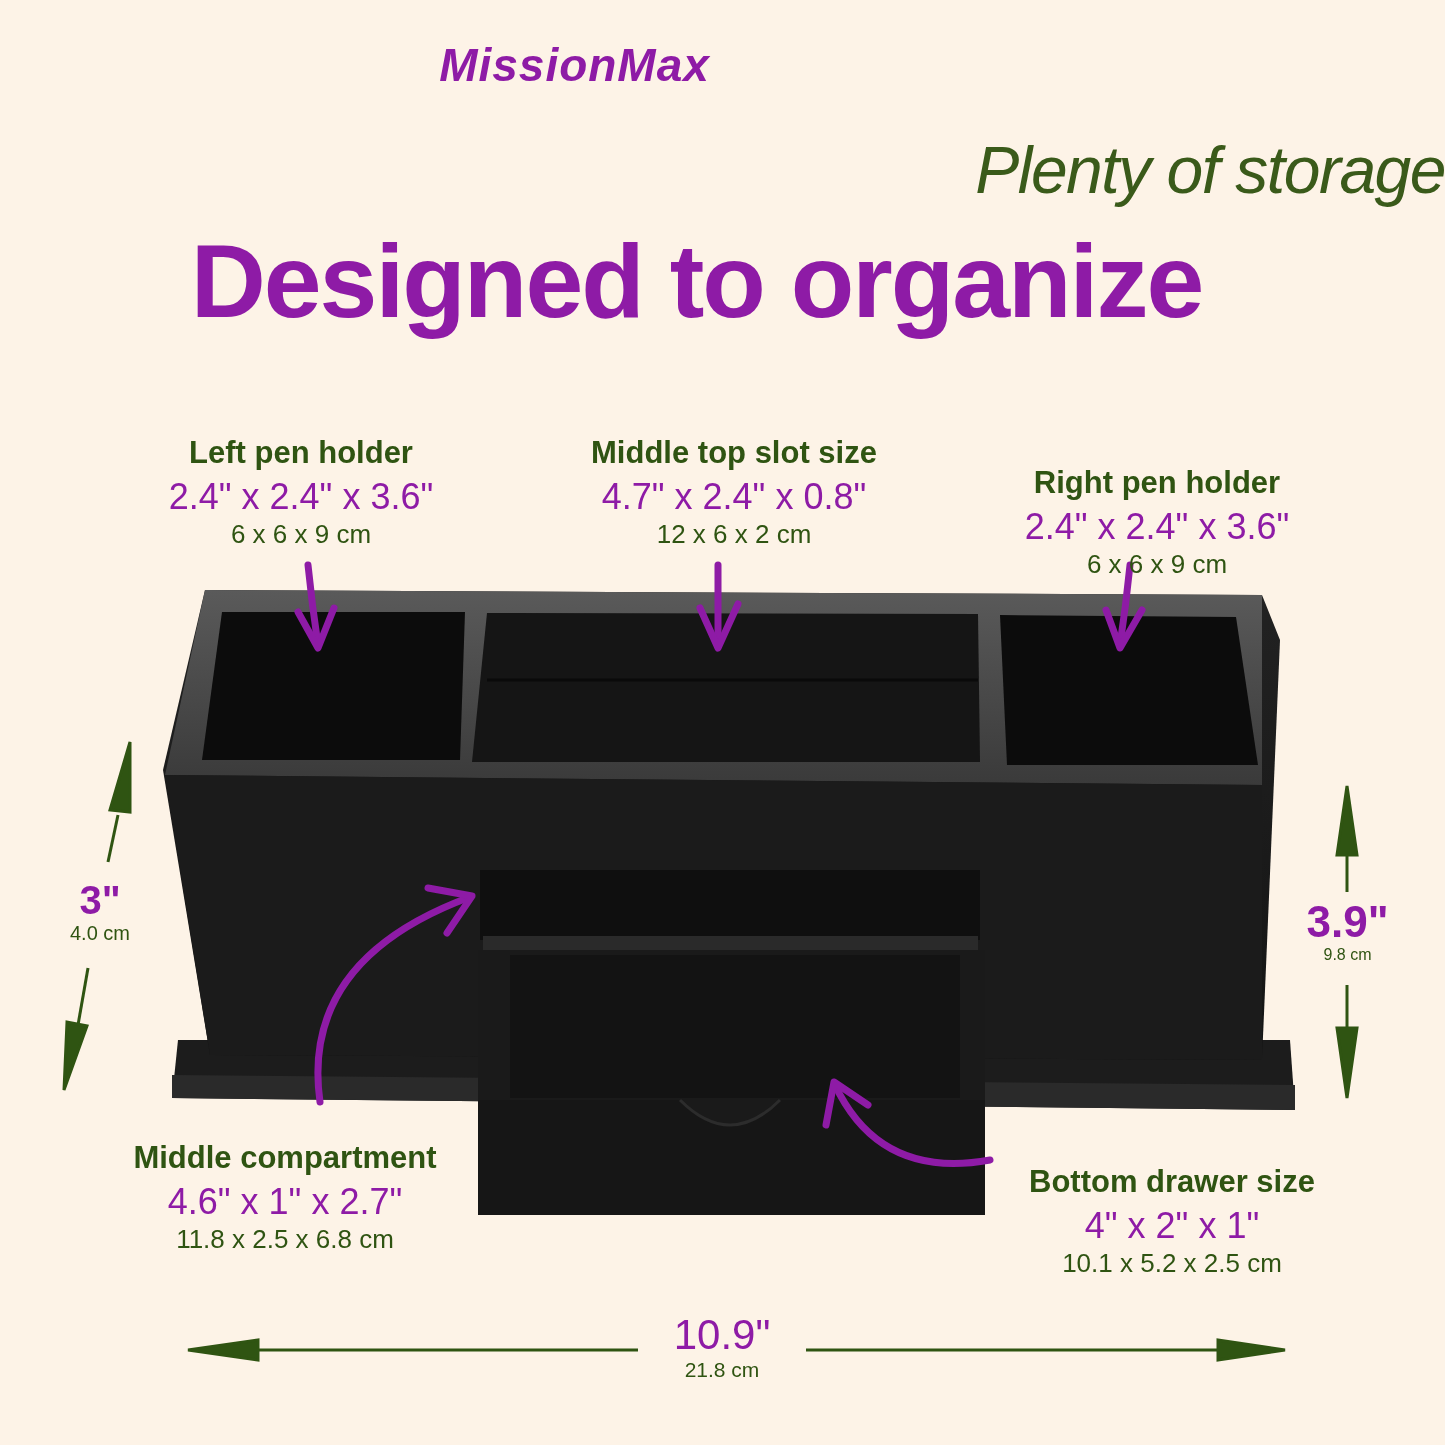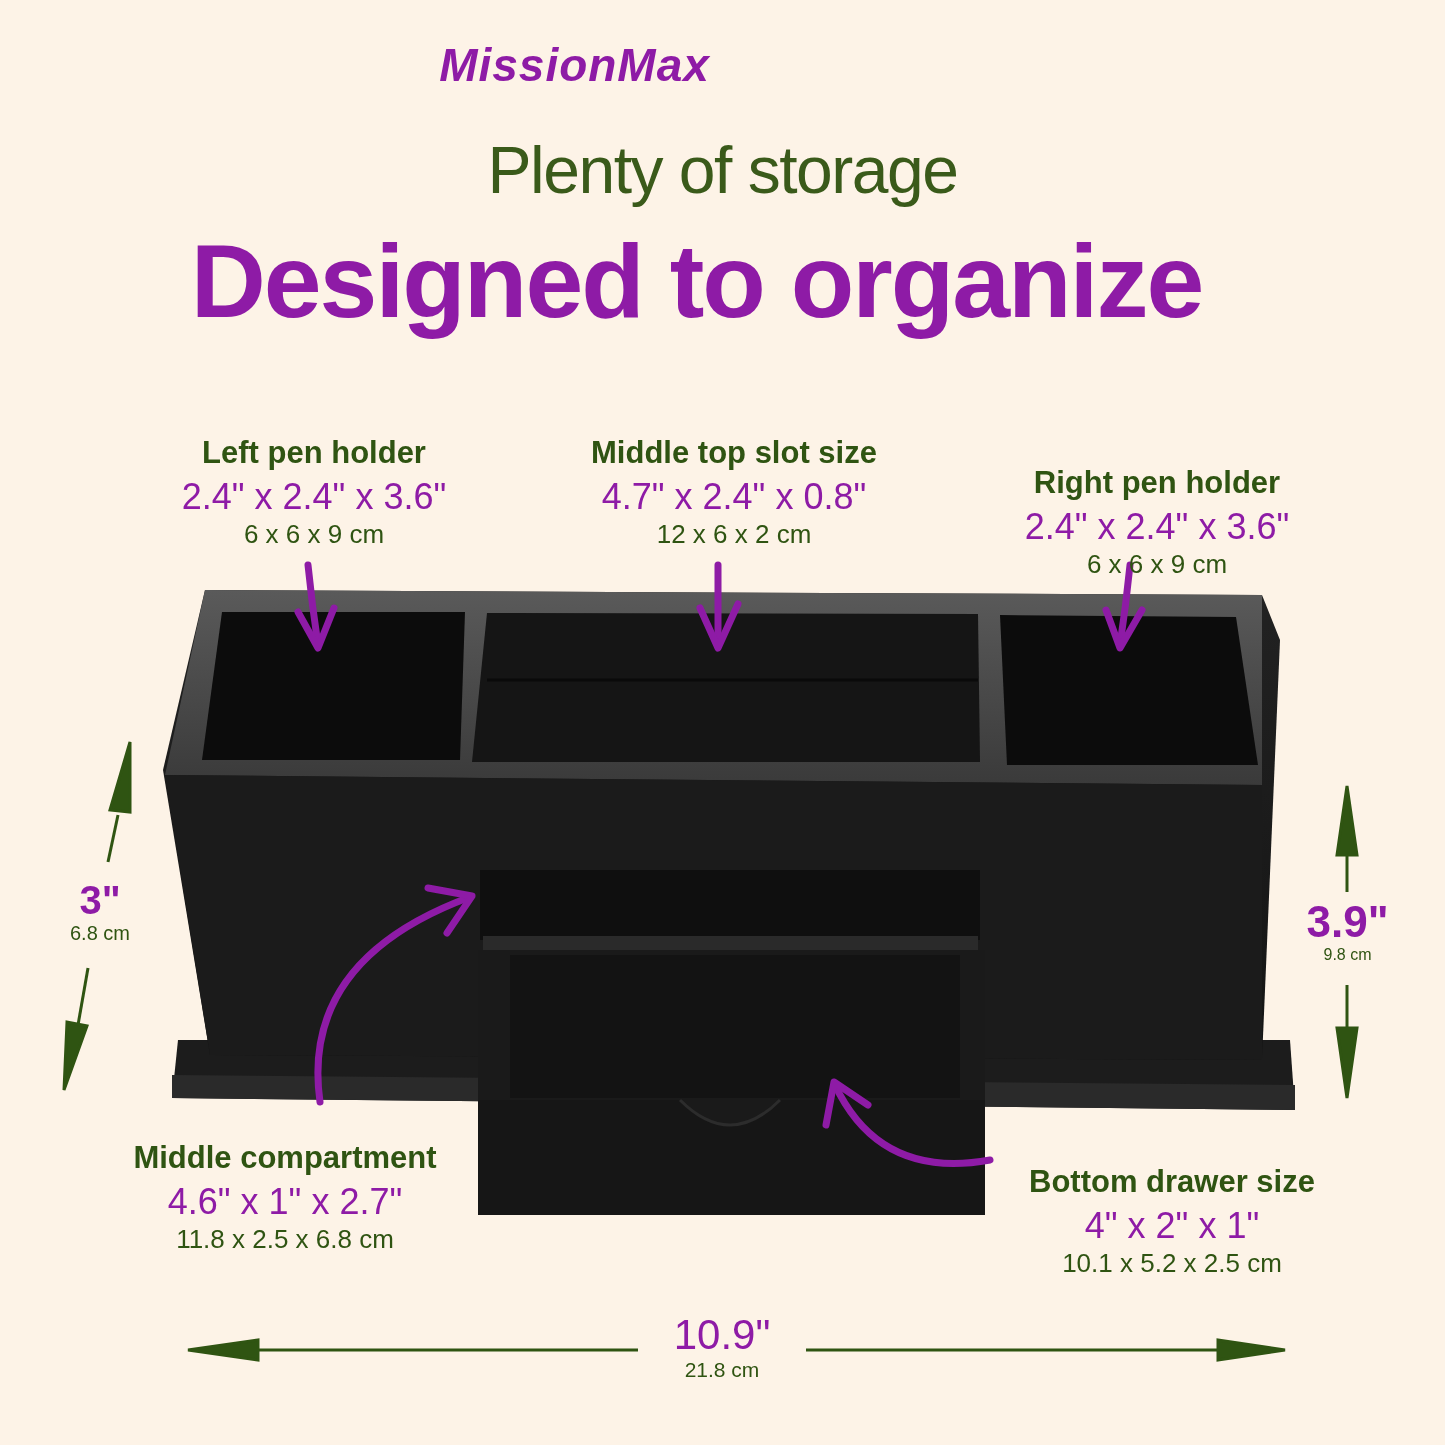--- a/index.html
+++ b/index.html
@@ -8,22 +8,22 @@
     background: #FDF3E7;
     font-family: "Liberation Sans", "DejaVu Sans", sans-serif;
   }
   .abs { position: absolute; }
   .brand {
     left: 0; width: 1149px; top: 38px; text-align: center;
     font-size: 46px; font-weight: bold; font-style: italic; color: #8E1BA6;
     letter-spacing: 1px;
   }
   .subtitle {
-    left: 0; width: 1445px; top: 132px; text-align: center;
-    font-size: 66px; color: #3A5A1A; letter-spacing: -1.5px;
+    left: 0; width: 1445px; top: 132px; text-align: right;
+    font-size: 66px; color: #3A5A1A; letter-spacing: -1.5px; font-style: italic;
   }
   .headline {
     left: 0; width: 1393px; top: 222px; text-align: center;
     font-size: 104px; font-weight: bold; color: #8E1BA6; letter-spacing: -2px;
   }
   .label { text-align: center; width: 380px; }
   .label .ttl { font-size: 31px; font-weight: bold; color: #2F5412; line-height: 36px; }
   .label .inch { font-size: 36px; color: #8E1BA6; line-height: 44px; margin-top: 4px; }
   .label .cm { font-size: 26px; color: #2F5412; line-height: 30px; }
   .dim { text-align: center; }
@@ -117,21 +117,21 @@
       <line x1="806" y1="1350" x2="1225" y2="1350"></line>
       <polygon points="1285,1350 1218,1340 1218,1360"></polygon>
     </g>
   </g>
 </svg>
 
 <div class="abs brand">MissionMax</div>
 <div class="abs subtitle">Plenty of storage</div>
 <div class="abs headline">Designed to organize</div>
 
-<div class="abs label" style="left:124px; top:435px;">
+<div class="abs label" style="left:111px; top:435px;">
   <div class="ttl">Left pen holder</div>
   <div class="inch">2.4" x 2.4" x 3.6"</div>
   <div class="cm">6 x 6 x 9 cm</div>
 </div>
 <div class="abs label" style="left:544px; top:435px;">
   <div class="ttl">Middle top slot size</div>
   <div class="inch">4.7" x 2.4" x 0.8"</div>
   <div class="cm">12 x 6 x 2 cm</div>
 </div>
 <div class="abs label" style="left:967px; top:435px;margin-top:30px;">
@@ -146,21 +146,21 @@
   <div class="cm">11.8 x 2.5 x 6.8 cm</div>
 </div>
 <div class="abs label" style="left:982px; top:1164px;">
   <div class="ttl">Bottom drawer size</div>
   <div class="inch">4" x 2" x 1"</div>
   <div class="cm">10.1 x 5.2 x 2.5 cm</div>
 </div>
 
 <div class="abs dim" style="left:40px; top:878px; width:120px;">
   <div class="inch" style="font-size:40px; line-height:44px;">3"</div>
-  <div class="cm" style="font-size:20px;">6.8 cm</div>
+  <div class="cm" style="font-size:20px;">4.0 cm</div>
 </div>
 <div class="abs dim" style="left:1290px; top:898px; width:115px;">
   <div class="inch" style="font-size:44px; line-height:48px;">3.9"</div>
   <div class="cm" style="font-size:16px;">9.8 cm</div>
 </div>
 <div class="abs dim" style="left:632px; top:1312px; width:180px;">
   <div class="inch" style="font-size:42px; line-height:46px; font-weight:normal;">10.9"</div>
   <div class="cm" style="font-size:21px;">21.8 cm</div>
 </div>
 

